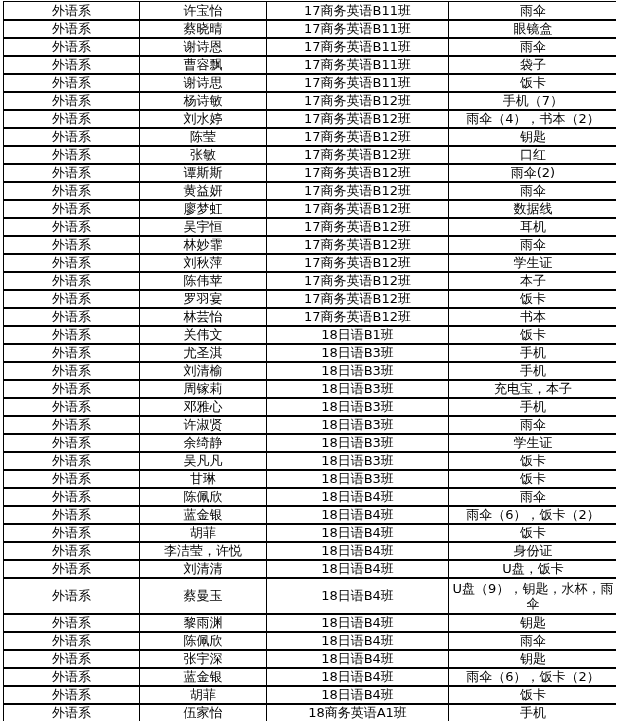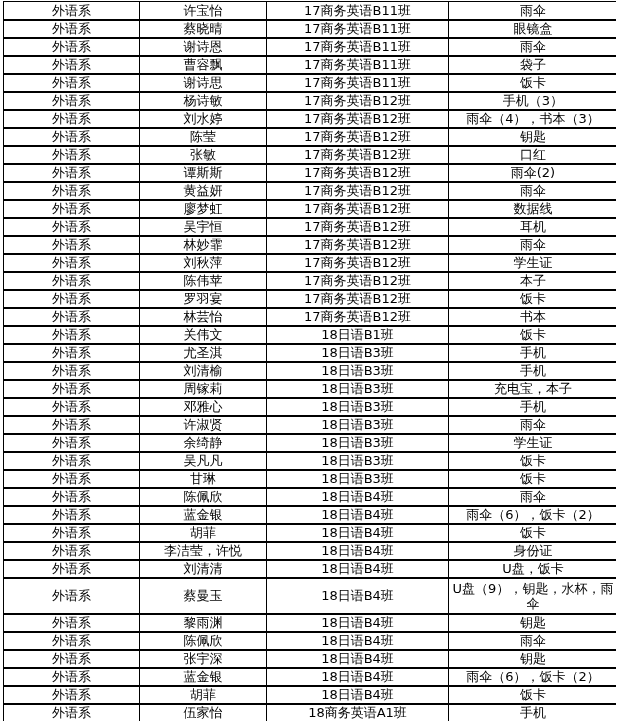--- a/index.html
+++ b/index.html
@@ -84,27 +84,27 @@
         <tr class="table-row">
           <td class="cell">外语系</td>
           <td class="cell">谢诗思</td>
           <td class="cell">17商务英语B11班</td>
           <td class="cell">饭卡</td>
         </tr>
         <tr class="table-row">
           <td class="cell">外语系</td>
           <td class="cell">杨诗敏</td>
           <td class="cell">17商务英语B12班</td>
-          <td class="cell">手机（3）</td>
+          <td class="cell">手机（7）</td>
         </tr>
         <tr class="table-row">
           <td class="cell">外语系</td>
           <td class="cell">刘水婷</td>
           <td class="cell">17商务英语B12班</td>
-          <td class="cell">雨伞（4），书本（3）</td>
+          <td class="cell">雨伞（4），书本（2）</td>
         </tr>
         <tr class="table-row">
           <td class="cell">外语系</td>
           <td class="cell">陈莹</td>
           <td class="cell">17商务英语B12班</td>
           <td class="cell">钥匙</td>
         </tr>
         <tr class="table-row">
           <td class="cell">外语系</td>
           <td class="cell">张敏</td>

